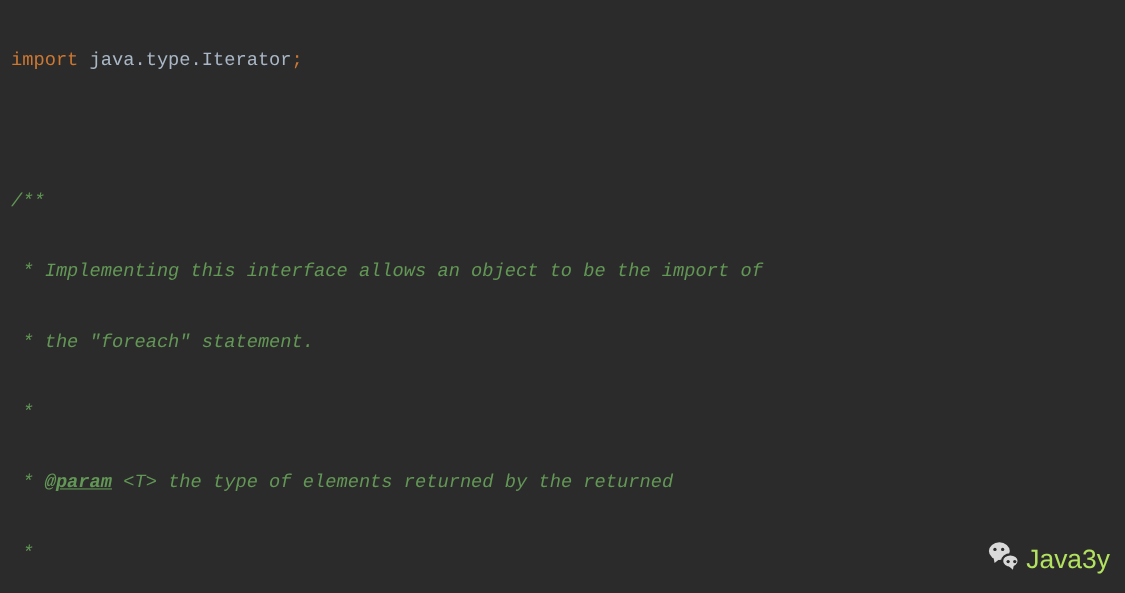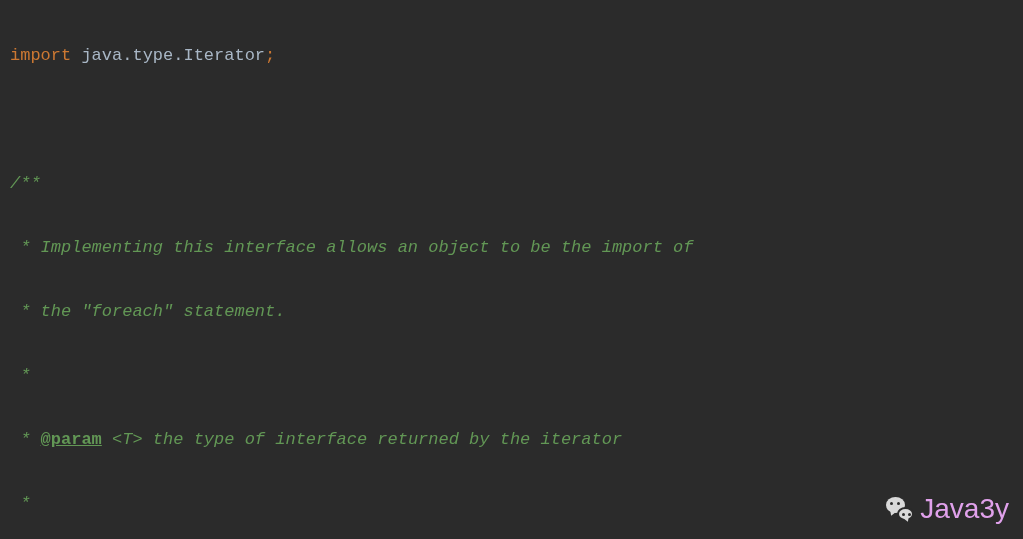--- a/index.html
+++ b/index.html
@@ -21,33 +21,32 @@
     .code-area {
       padding: 8px 0 0 10px;
       white-space: pre;
     }
     .line {
       height: 32px;
     }
     .keyword { color: #cc7832; text-align: right; }
     .comment { color: #629755; font-style: italic; }
     .commentstar { color: #629755; font-style: italic; }
-    .doctag { color: #629755; font-weight: bold; text-decoration: underline; text-align: right; }
+    .doctag { color: #629755; font-style: italic; font-weight: bold; text-decoration: underline; text-align: right; }
     .docparam { color: #629755; font-style: italic; }
     .semi { color: #cc7832; }
     .watermark {
       position: absolute;
       right: 14px;
       bottom: 14px;
       display: flex;
-      align-items: center;
       gap: 6px;
-      color: #f0abfc;
+      color: #bef264;
       font-family: sans-serif;
-      font-size: 28px;
+      font-size: 24px;
       opacity: 0.92;
     }
     .wechat-icon {
       width: 28px;
       height: 24px;
       position: relative;
     }
     .bubble-big {
       position: absolute;
       left: 0;
@@ -106,21 +105,21 @@
 </head>
 <body>
 
 <div class="code-area">
 <div class="line"><span class="keyword">import</span><span> java.type.Iterator</span><span class="semi">;</span></div>
 <div class="line"></div>
 <div class="line"><span class="comment">/**</span></div>
 <div class="line"><span class="comment"> * Implementing this interface allows an object to be the import of</span></div>
 <div class="line"><span class="comment"> * the "foreach" statement.</span></div>
 <div class="line"><span class="commentstar"> *</span></div>
-<div class="line"><span class="commentstar"> *</span><span class="comment"> </span><span class="doctag">@param</span><span class="docparam"> &lt;T&gt;</span><span class="comment"> the type of interface returned by the iterator</span></div>
+<div class="line"><span class="commentstar"> *</span><span class="comment"> </span><span class="doctag">@param</span><span class="docparam"> &lt;T&gt;</span><span class="comment"> the type of elements returned by the returned</span></div>
 <div class="line"><span class="commentstar"> *</span></div>
 
 
 
 
 
 
 
 
 

